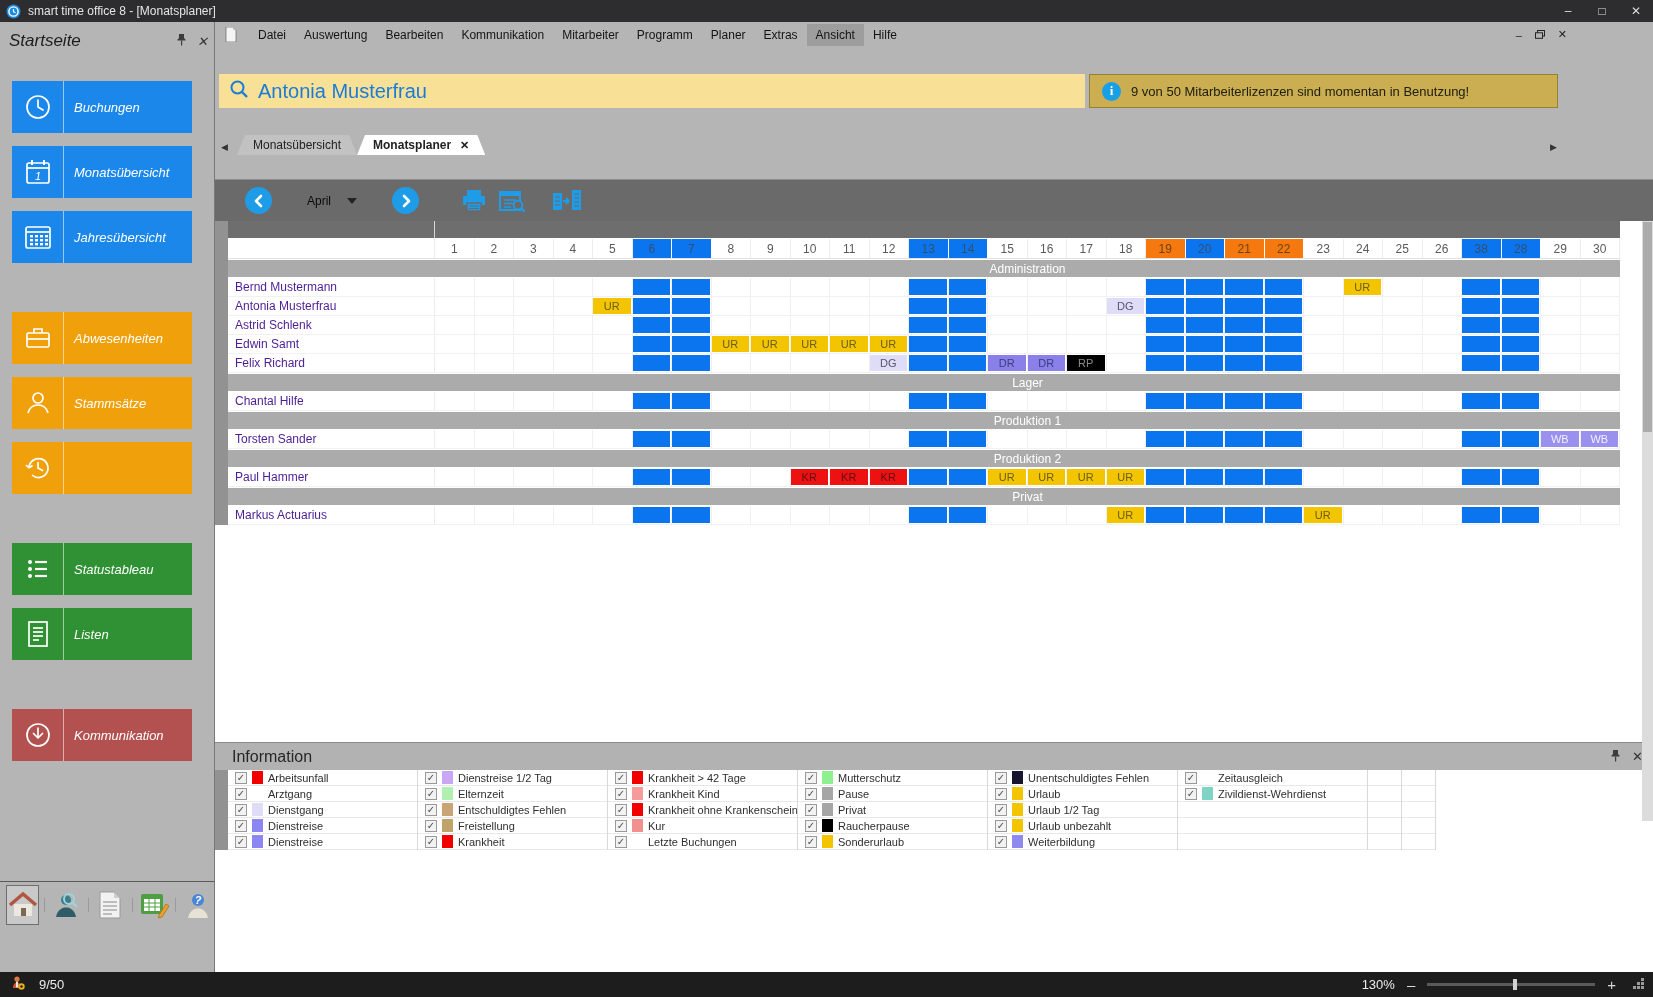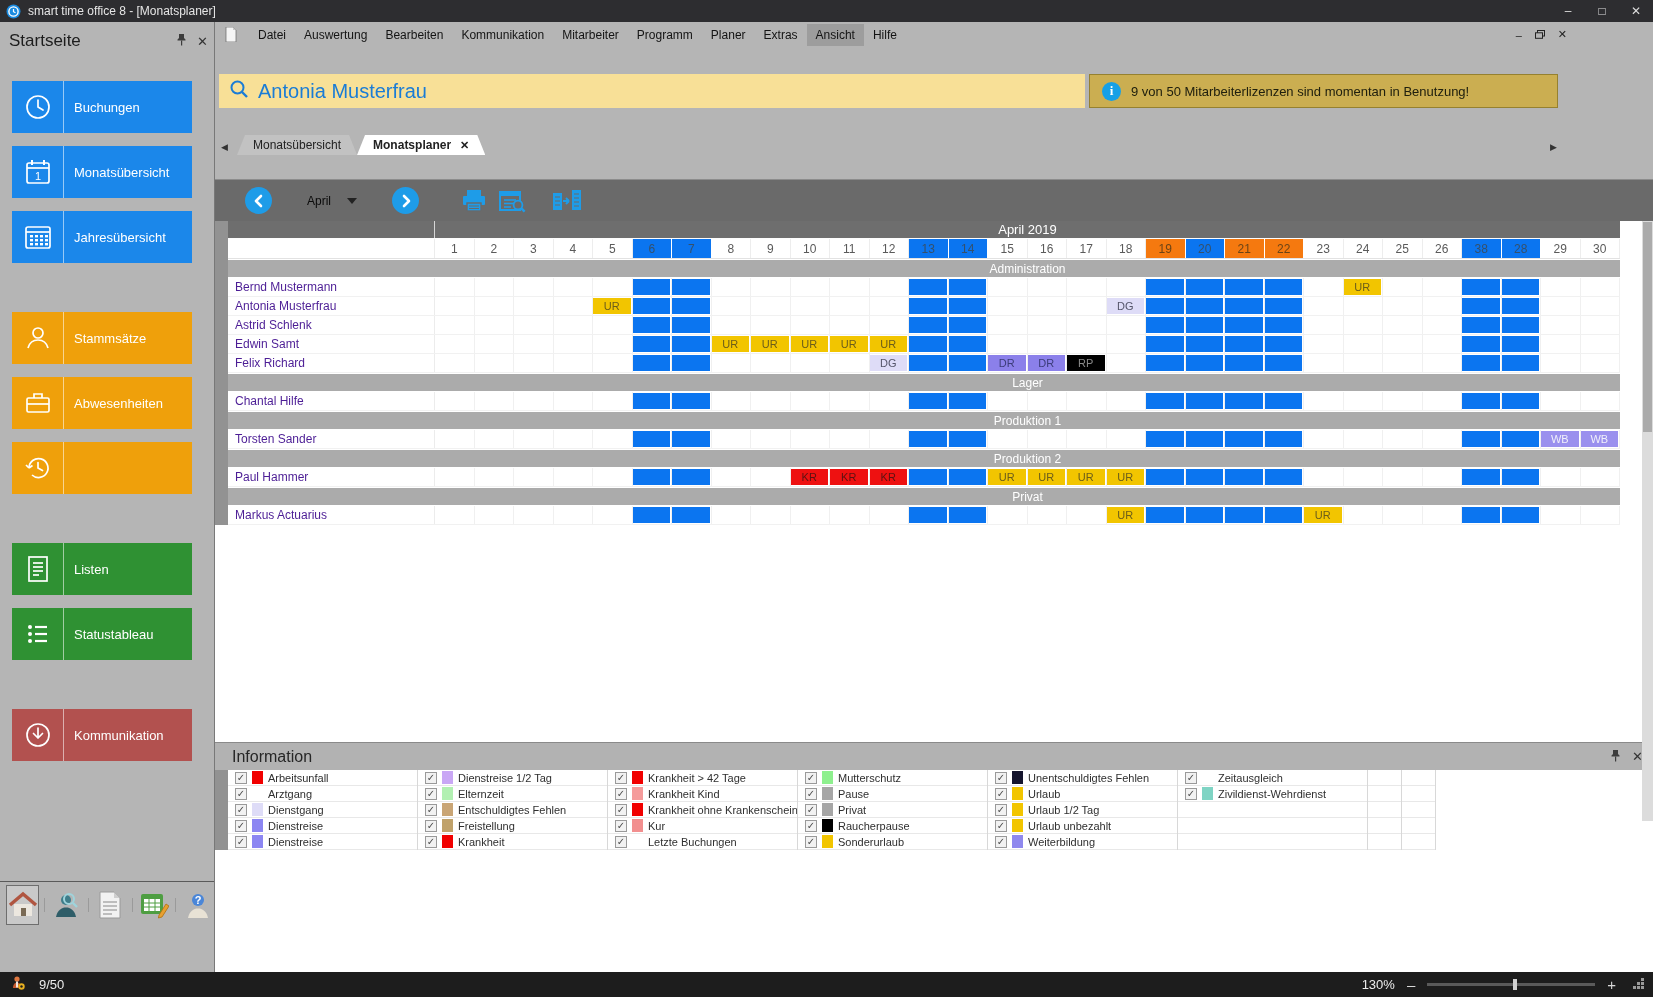--- a/index.html
+++ b/index.html
@@ -9,21 +9,21 @@
   
   .titlebar { height:22px; background:#2d2d30; color:#e6e6e6; display:flex; align-items:center; font-size:12px; }
   .titlebar .logo { width:15px; height:15px; margin:0 7px 0 6px; }
   .win-controls { margin-left:auto; display:flex; }
   .win-btn { width:34px; height:22px; display:flex; align-items:center; justify-content:center; color:#ddd; font-size:12px; }
 
   
   .app { display:flex; height:950px; }
 
   
-  .sidebar { width:215px; background:#b5b5b5; border-right:1px solid #787878; display:flex; flex-direction:column; flex:none; }
+  .sidebar { width:215px; background:#b5b5b5; border-right:1px solid #787878; display:flex; flex-direction:column; flex:none;font-style:italic; }
   .sb-header { height:38px; display:flex; align-items:center; padding:0 6px 0 9px; font-size:17px; color:#1d1d1d; }
   .sb-header .hicons { margin-left:auto; display:flex; gap:10px; align-items:center; color:#333; }
   .sb-buttons { padding:21px 0 0 12px; }
   .sb-btn { width:180px; height:52px; margin-bottom:13px; display:flex; color:#fff; cursor:default; }
   .sb-btn .ic { width:52px; flex:none; display:flex; align-items:center; justify-content:center; border-right:1px solid rgba(255,255,255,.55); }
   .sb-btn .lbl { flex:1; display:flex; align-items:center; padding-left:10px; font-size:13px; }
   .sb-gap { height:36px; }
   .sb-bottom { margin-top:auto; border-top:1px solid #5a5a5a; height:47px; display:flex; align-items:center; padding-left:6px; gap:5px; }
   .sb-tabicon { width:40px; height:40px; display:flex; align-items:center; justify-content:center; }
   .sb-tabicon.active { background:#c9c9c9; border:1px solid #6e6e6e; }
@@ -177,76 +177,76 @@
                 <rect x="22" y="21" width="3" height="2.4"></rect>
               </g>
             </svg>
           </span>
           <span class="lbl">Jahresübersicht</span>
         </div>
         <div class="sb-gap"></div>
         <div class="sb-btn" style="background: rgb(239, 160, 11);">
           <span class="ic">
             <svg width="30" height="30" viewBox="0 0 30 30">
-              <circle cx="15" cy="10" r="5" fill="none" stroke="#fff" stroke-width="1.7"></circle>
-              <path d="M5 25c1.5-5.5 5.5-8 10-8s8.5 2.5 10 8" fill="none" stroke="#fff" stroke-width="1.7"></path>
-            </svg>
-          </span>
-          <span class="lbl">Stammsätze</span>
+              <rect x="4" y="10" width="22" height="14" rx="1.5" fill="none" stroke="#fff" stroke-width="1.7"></rect>
+              <path d="M11 10V6h8v4" fill="none" stroke="#fff" stroke-width="1.7"></path>
+              <line x1="4" y1="16" x2="26" y2="16" stroke="#fff" stroke-width="1.7"></line>
+            </svg>
+          </span>
+          <span class="lbl">Abwesenheiten</span>
         </div>
         <div class="sb-btn" style="background: rgb(239, 160, 11);">
           <span class="ic">
             <svg width="30" height="30" viewBox="0 0 30 30">
-              <rect x="4" y="10" width="22" height="14" rx="1.5" fill="none" stroke="#fff" stroke-width="1.7"></rect>
-              <path d="M11 10V6h8v4" fill="none" stroke="#fff" stroke-width="1.7"></path>
-              <line x1="4" y1="16" x2="26" y2="16" stroke="#fff" stroke-width="1.7"></line>
-            </svg>
-          </span>
-          <span class="lbl">Abwesenheiten</span>
+              <circle cx="15" cy="10" r="5" fill="none" stroke="#fff" stroke-width="1.7"></circle>
+              <path d="M5 25c1.5-5.5 5.5-8 10-8s8.5 2.5 10 8" fill="none" stroke="#fff" stroke-width="1.7"></path>
+            </svg>
+          </span>
+          <span class="lbl">Stammsätze</span>
         </div>
         <div class="sb-btn" style="background: rgb(239, 160, 11);">
           <span class="ic">
             <svg width="30" height="30" viewBox="0 0 30 30">
               <path d="M6 15a9.5 9.5 0 1 1 3 7" fill="none" stroke="#fff" stroke-width="1.7"></path>
               <path d="M6 15l-3-3m3 3l3.5-2.5" fill="none" stroke="#fff" stroke-width="1.7"></path>
               <path d="M15 9.5V15l4.5 2.5" fill="none" stroke="#fff" stroke-width="1.7" stroke-linecap="round"></path>
             </svg>
           </span>
         </div>
         <div class="sb-gap"></div>
-        <div class="sb-btn" style="background: rgb(47, 145, 51);">
-          <span class="ic">
-            <svg width="30" height="30" viewBox="0 0 30 30">
-              <rect x="6" y="3" width="18" height="24" fill="none" stroke="#fff" stroke-width="1.7"></rect>
-              <g stroke="#fff" stroke-width="1.7">
-                <line x1="10" y1="9" x2="20" y2="9"></line>
-                <line x1="10" y1="13" x2="20" y2="13"></line>
-                <line x1="10" y1="17" x2="20" y2="17"></line>
-                <line x1="10" y1="21" x2="16" y2="21"></line>
-              </g>
-            </svg>
-          </span>
-          <span class="lbl">Listen</span>
-        </div>
         <div class="sb-btn" style="background: rgb(47, 145, 51);">
           <span class="ic">
             <svg width="30" height="30" viewBox="0 0 30 30">
               <g fill="#fff">
                 <circle cx="7" cy="8" r="2"></circle>
                 <circle cx="7" cy="15" r="2"></circle>
                 <circle cx="7" cy="22" r="2"></circle>
               </g>
               <g stroke="#fff" stroke-width="2.2">
                 <line x1="12" y1="8" x2="24" y2="8"></line>
                 <line x1="12" y1="15" x2="24" y2="15"></line>
                 <line x1="12" y1="22" x2="24" y2="22"></line>
               </g>
             </svg>
           </span>
           <span class="lbl">Statustableau</span>
+        </div>
+        <div class="sb-btn" style="background: rgb(47, 145, 51);">
+          <span class="ic">
+            <svg width="30" height="30" viewBox="0 0 30 30">
+              <rect x="6" y="3" width="18" height="24" fill="none" stroke="#fff" stroke-width="1.7"></rect>
+              <g stroke="#fff" stroke-width="1.7">
+                <line x1="10" y1="9" x2="20" y2="9"></line>
+                <line x1="10" y1="13" x2="20" y2="13"></line>
+                <line x1="10" y1="17" x2="20" y2="17"></line>
+                <line x1="10" y1="21" x2="16" y2="21"></line>
+              </g>
+            </svg>
+          </span>
+          <span class="lbl">Listen</span>
         </div>
         <div class="sb-gap"></div>
         <div class="sb-btn" style="background: rgb(178, 81, 79);">
           <span class="ic">
             <svg width="30" height="30" viewBox="0 0 30 30">
               <circle cx="15" cy="15" r="11" fill="none" stroke="#fff" stroke-width="1.7"></circle>
               <path d="M15 8v10m0 0l-4.5-4.5M15 18l4.5-4.5" fill="none" stroke="#fff" stroke-width="1.7" stroke-linecap="round" stroke-linejoin="round"></path>
             </svg>
           </span>
           <span class="lbl">Kommunikation</span>
@@ -422,21 +422,20 @@
               <path d="M11 12h6m0 0l-3-3m3 3l-3 3" stroke="#1e9ce8" stroke-width="2" fill="none"></path>
             </svg>
         </span>
       </div>
 
       <div class="planner">
         <div class="pstrip"></div>
         <div class="grid">
           <div class="hdr1">
             <div class="hdr1-name"></div>
-            <div class="hdr1-days">April 2019</div>
           </div>
           <div class="hdr2">
             <div class="hdr2-name"></div>
             <div class="hdr2-days" id="day-header">
                 <div class="dcell">1</div>
                 <div class="dcell">2</div>
                 <div class="dcell">3</div>
                 <div class="dcell">4</div>
                 <div class="dcell">5</div>
                 <div class="dcell we">6</div>

